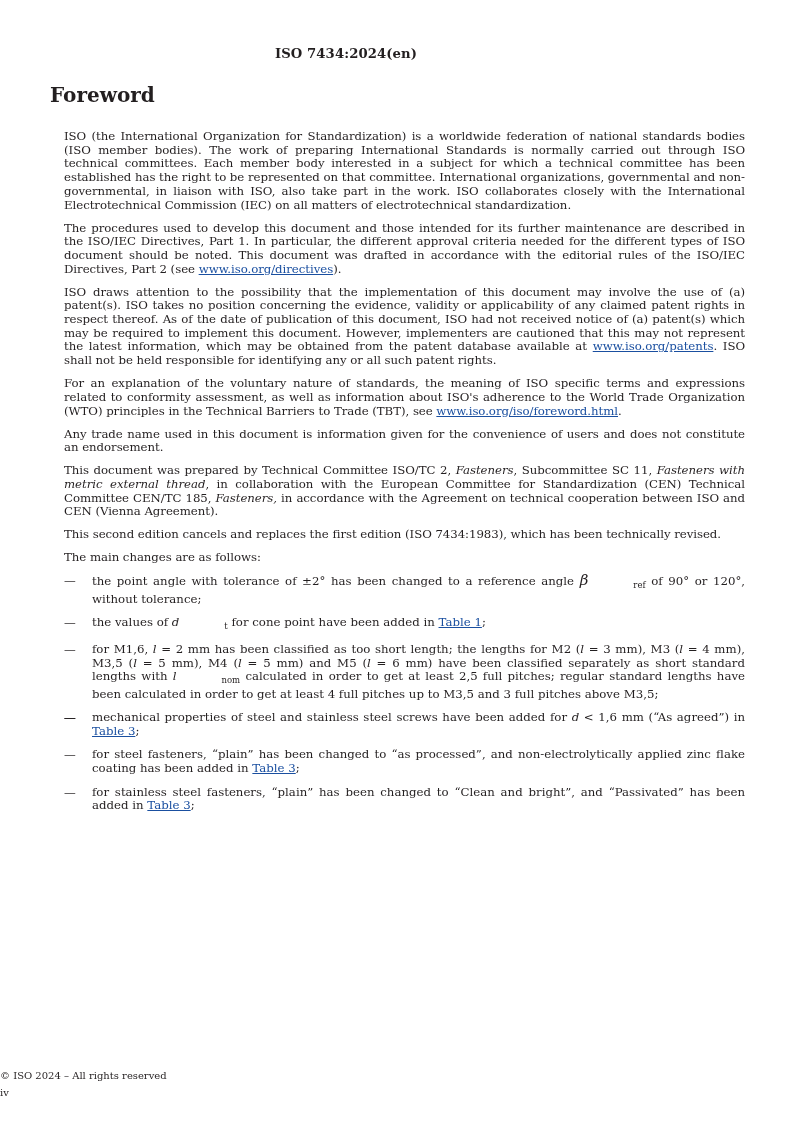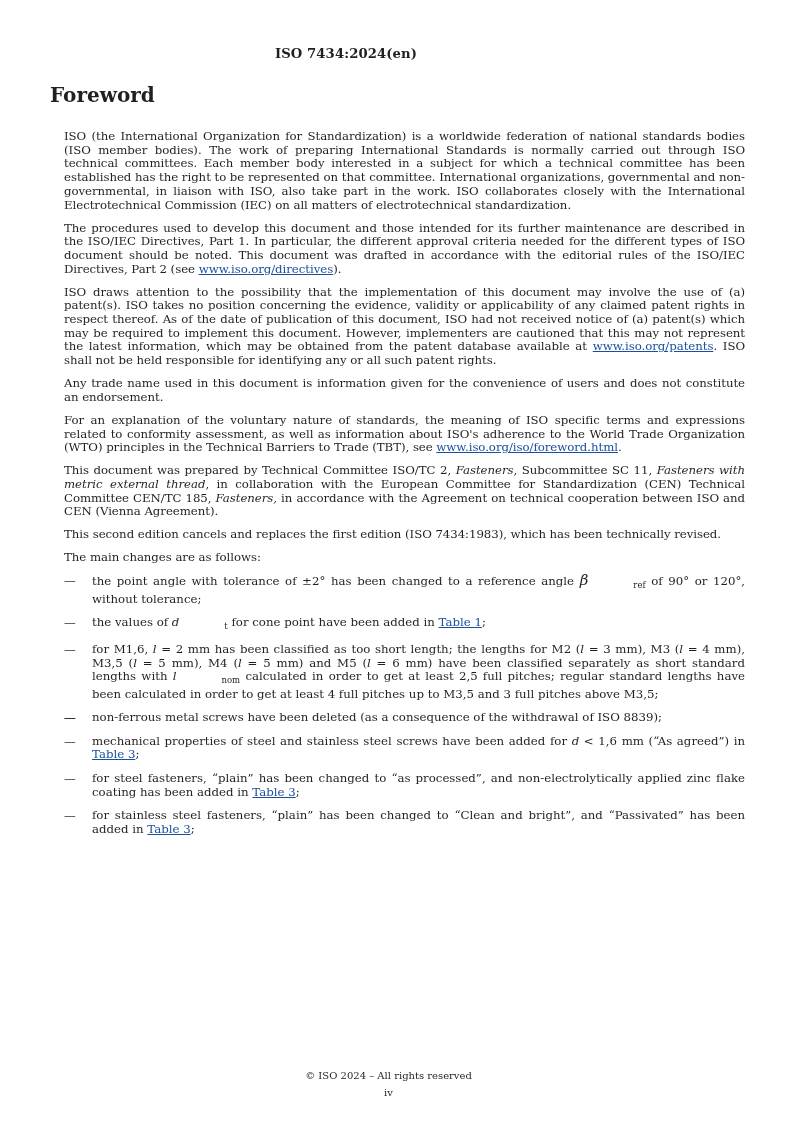--- a/index.html
+++ b/index.html
@@ -55,43 +55,42 @@
       left: 0;
       top: 0;
     }
     .sub { font-size: 8.5px; vertical-align: -2.5px; font-style: normal; margin-left: 45px; }
     .beta { font-size: 15px; font-style: italic; }
     .footer {
       position: absolute;
       top: 1067px;
       left: 0;
       width: 777px;
-      text-align: center;
       font-size: 10px;
       line-height: 17px;
       font-family: "DejaVu Serif", serif;
     }
   </style>
 </head>
 <body>
 
 <div class="page-header">ISO 7434:2024(en)</div>
 
 <h1 class="title">Foreword</h1>
 
 <div class="content">
   <p>ISO (the International Organization for Standardization) is a worldwide federation of national standards bodies (ISO member bodies). The work of preparing International Standards is normally carried out through ISO technical committees. Each member body interested in a subject for which a technical committee has been established has the right to be represented on that committee. International organizations, governmental and non-governmental, in liaison with ISO, also take part in the work. ISO collaborates closely with the International Electrotechnical Commission (IEC) on all matters of electrotechnical standardization.</p>
 
   <p><span>The procedures used to develop this document and those intended for its further maintenance are described in the ISO/IEC Directives, Part 1. In particular, the different approval criteria needed for the different types of ISO document should be noted. This document was drafted in accordance with the editorial rules of the ISO/IEC Directives, Part 2 (see </span><a class="link">www.iso.org/directives</a><span>).</span></p>
 
   <p><span>ISO draws attention to the possibility that the implementation of this document may involve the use of (a) patent(s). ISO takes no position concerning the evidence, validity or applicability of any claimed patent rights in respect thereof. As of the date of publication of this document, ISO had not received notice of (a) patent(s) which may be required to implement this document. However, implementers are cautioned that this may not represent the latest information, which may be obtained from the patent database available at </span><a class="link">www.iso.org/patents</a><span>. ISO shall not be held responsible for identifying any or all such patent rights.</span></p>
 
+  <p><span>For an explanation of the voluntary nature of standards, the meaning of ISO specific terms and expressions related to conformity assessment, as well as information about ISO's adherence to the World Trade Organization (WTO) principles in the Technical Barriers to Trade (TBT), see </span><a class="link">www.iso.org/iso/foreword.html</a><span>.</span></p>
+
   <p>Any trade name used in this document is information given for the convenience of users and does not constitute an endorsement.</p>
-
-  <p><span>For an explanation of the voluntary nature of standards, the meaning of ISO specific terms and expressions related to conformity assessment, as well as information about ISO's adherence to the World Trade Organization (WTO) principles in the Technical Barriers to Trade (TBT), see </span><a class="link">www.iso.org/iso/foreword.html</a><span>.</span></p>
 
   <p><span>This document was prepared by Technical Committee ISO/TC 2, </span><i>Fasteners</i><span>, Subcommittee SC 11, </span><i>Fasteners with metric external thread</i><span>, in collaboration with the European Committee for Standardization (CEN) Technical Committee CEN/TC 185, </span><i>Fasteners,</i><span> in accordance with the Agreement on technical cooperation between ISO and CEN (Vienna Agreement).</span></p>
 
   <p>This second edition cancels and replaces the first edition (ISO 7434:1983), which has been technically revised.</p>
 
   <p>The main changes are as follows:</p>
 
   <ul class="changes">
     <li>
       <span class="dash">—</span>
@@ -103,21 +102,20 @@
     </li>
     <li>
       <span class="dash">—</span>
       <span>for M1,6, </span><i>l</i><span> = 2 mm has been classified as too short length; the lengths for M2 (</span><i>l</i><span> = 3 mm), M3 (</span><i>l</i><span> = 4 mm), M3,5 (</span><i>l</i><span> = 5 mm), M4 (</span><i>l</i><span> = 5 mm) and M5 (</span><i>l</i><span> = 6 mm) have been classified separately as short standard lengths with </span><i>l</i><span class="sub">nom</span><span> calculated in order to get at least 2,5 full pitches; regular standard lengths have been calculated in order to get at least 4 full pitches up to M3,5 and 3 full pitches above M3,5;</span>
     </li>
     <li>
       <span class="dash">—</span>
     </li>
     <li>
       <span class="dash">—</span>
-      <span>non-ferrous metal screws have been deleted (as a consequence of the withdrawal of ISO 8839);</span>
     </li>
     <li>
       <span class="dash">—</span>
       <span>mechanical properties of steel and stainless steel screws have been added for </span><i>d</i><span> &lt; 1,6 mm (“As agreed”) in </span><a class="link">Table 3</a><span>;</span>
     </li>
     <li>
       <span class="dash">—</span>
       <span>for steel fasteners, “plain” has been changed to “as processed”, and non-electrolytically applied zinc flake coating has been added in </span><a class="link">Table 3</a><span>;</span>
     </li>
     <li>

